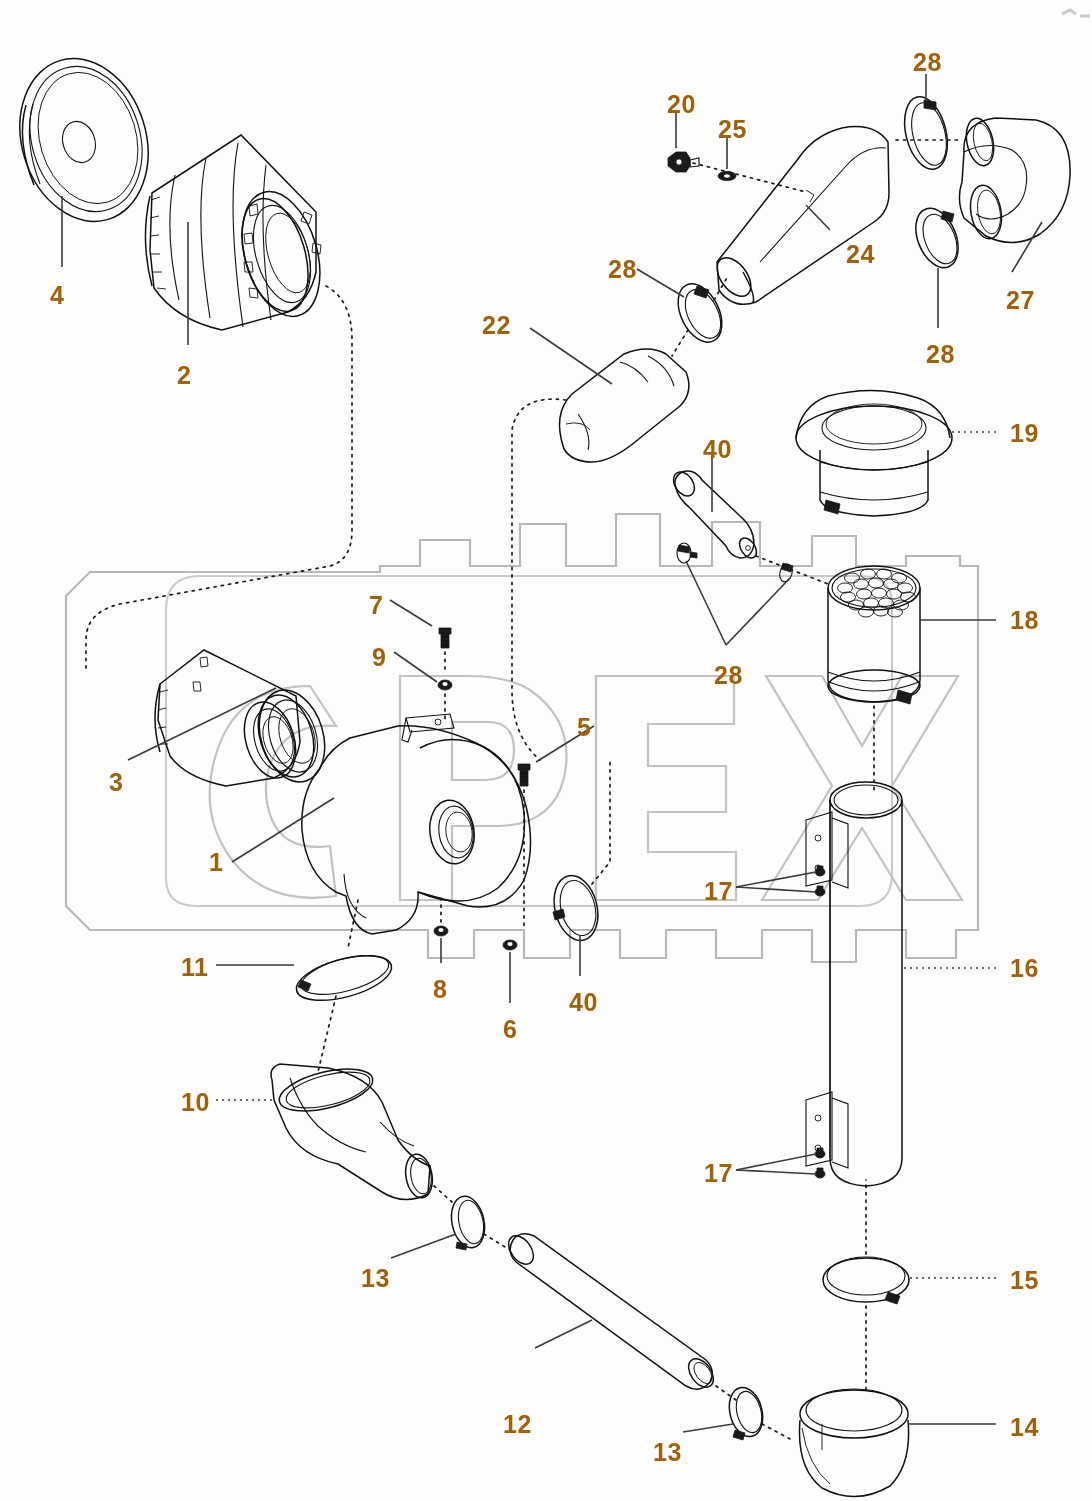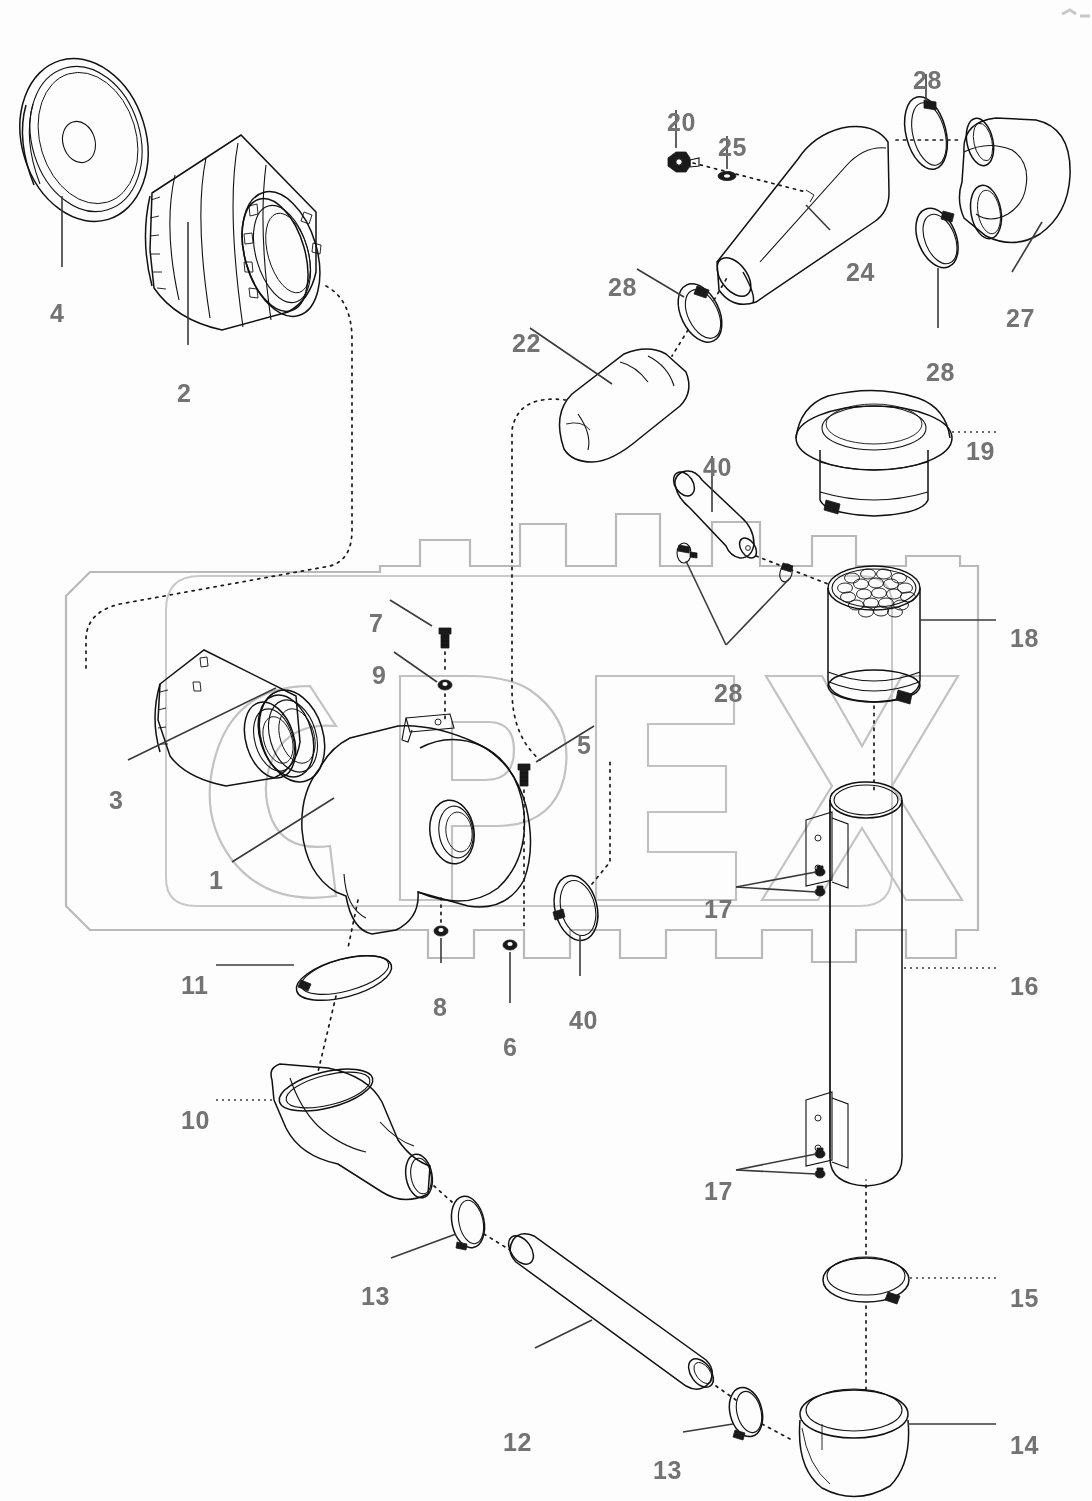--- a/index.html
+++ b/index.html
@@ -3,22 +3,22 @@
 <meta charset="utf-8">
 <style>
   html,body{margin:0;padding:0;background:#ffffff;}
   body{font-family:"Liberation Sans",sans-serif;}
   #sheet{
     position:relative;width:1092px;height:1501px;background:#fdfdfd;overflow:hidden;
   }
   #sheet svg{position:absolute;left:0;top:0;}
   .callout{
     position:absolute;font-family:"Liberation Sans",sans-serif;
-    font-size:25px;font-weight:bold;color:#737373;letter-spacing:0.5px;
-    line-height:1;white-space:nowrap;user-select:none;margin-top:18px;
+    font-size:25px;font-weight:bold;color:#a16207;letter-spacing:0.5px;
+    line-height:1;white-space:nowrap;user-select:none;
   }
   .ln{fill:none;stroke:#111;stroke-width:1.5;}
   .ln-thin{fill:none;stroke:#111;stroke-width:1.1;}
   .ln-hair{fill:none;stroke:#111;stroke-width:0.9;}
   .lead{fill:none;stroke:#3a3a3a;stroke-width:1.6;}
   .dot{fill:none;stroke:#1a1a1a;stroke-width:1.7;stroke-dasharray:2.2 5.2;stroke-linecap:round;}
   .wm{fill:none;stroke:#b9b9b9;stroke-width:2.2;}
   .wmtxt{fill:none;stroke:#c2c2c2;stroke-width:2.2;}
   .solidblk{fill:#1a1a1a;stroke:#1a1a1a;stroke-width:0.8;}
 </style>
@@ -450,22 +450,22 @@
 
   <div class="callout" style="left:50px;top:283px">4</div>
   <div class="callout" style="left:177px;top:363px">2</div>
   <div class="callout" style="left:667px;top:92px">20</div>
   <div class="callout" style="left:718px;top:117px">25</div>
   <div class="callout" style="left:913px;top:50px">28</div>
   <div class="callout" style="left:846px;top:242px">24</div>
   <div class="callout" style="left:1006px;top:288px">27</div>
   <div class="callout" style="left:926px;top:342px">28</div>
   <div class="callout" style="left:608px;top:257px">28</div>
-  <div class="callout" style="left:512px;top:313px">22</div>
-  <div class="callout" style="left:966px;top:421px">19</div>
+  <div class="callout" style="left:482px;top:313px">22</div>
+  <div class="callout" style="left:1010px;top:421px">19</div>
   <div class="callout" style="left:703px;top:437px">40</div>
   <div class="callout" style="left:1010px;top:608px">18</div>
   <div class="callout" style="left:714px;top:663px">28</div>
   <div class="callout" style="left:369px;top:593px">7</div>
   <div class="callout" style="left:372px;top:645px">9</div>
   <div class="callout" style="left:577px;top:715px">5</div>
   <div class="callout" style="left:109px;top:770px">3</div>
   <div class="callout" style="left:209px;top:850px">1</div>
   <div class="callout" style="left:704px;top:879px">17</div>
   <div class="callout" style="left:181px;top:955px">11</div>

